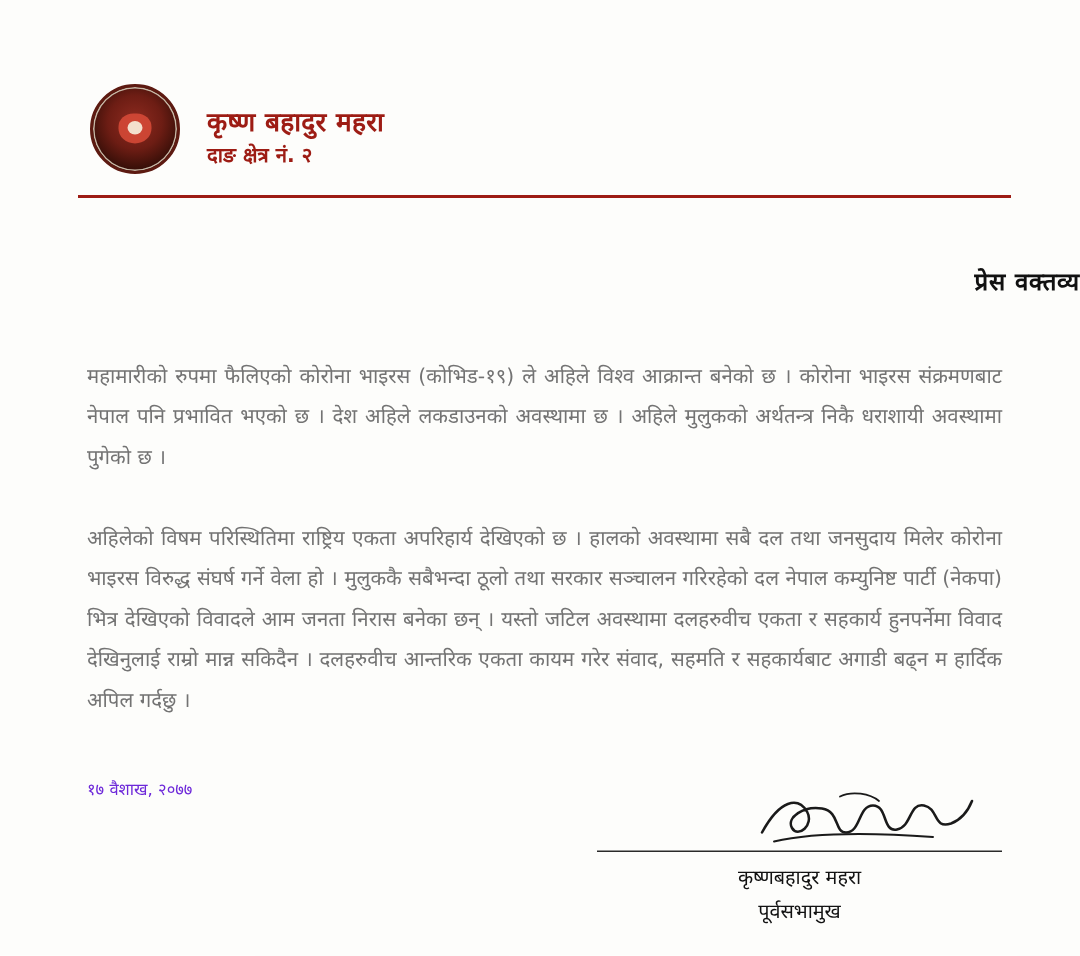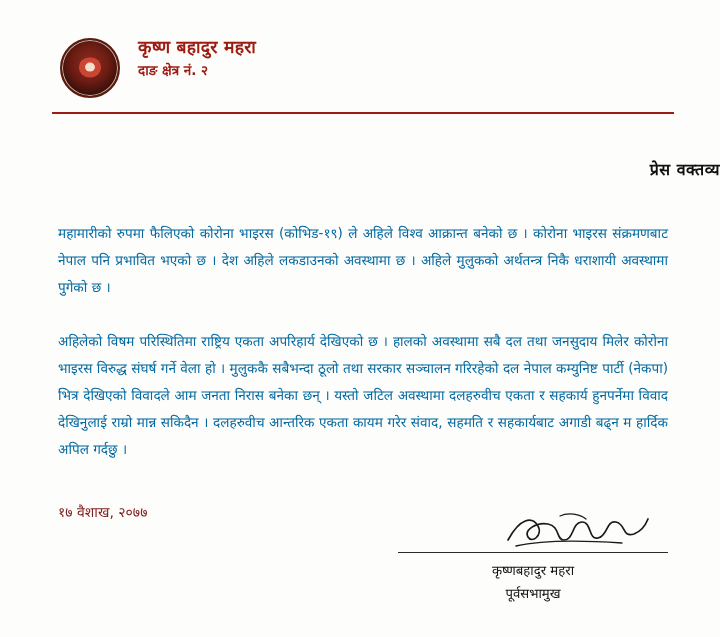--- a/index.html
+++ b/index.html
@@ -18,22 +18,22 @@
     width: 720px;
     height: 637px;
     background: #fdfdfb;
     box-sizing: border-box;
   }
 
   
   .letterhead {
     position: relative;
     display: flex;
-    align-items: flex-start;
-    padding: 34px 56px 0 60px;
+    align-items: flex-end;
+    padding: 52px 56px 0 60px;
     box-sizing: border-box;
   }
   .emblem {
     width: 56px;
     height: 56px;
     border-radius: 50%;
     background:
       radial-gradient(circle at 50% 42%, #8f2b20 0%, #6d1d14 42%, #3c1009 70%, #210703 100%);
     border: 2px solid #5d1a11;
     position: relative;
@@ -109,39 +109,39 @@
     margin-top: 44px;
     letter-spacing: .5px;
   }
 
   
   .body-wrap {
     padding: 0 52px 0 58px;
     margin-top: 40px;
   }
   .para {
-    color: #0369a1;
+    color: #737373;
     font-size: 13.6px;
     line-height: 2.0;
     text-align: justify;
     text-justify: inter-word;
     margin: 0 0 26px 0;
   }
   .date {
-    color: #7f1d1d;
-    font-size: 14px;
+    color: #6d28d9;
+    font-size: 11px;
     line-height: 2.0;
     margin: 34px 0 0 0;
   }
 
   
   .sign-block {
     position: absolute;
     right: 52px;
-    bottom: 32px;
+    bottom: 17px;
     width: 270px;
     text-align: center;
   }
   .signature {
     position: relative;
     height: 42px;
   }
   .signature svg {
     position: absolute;
     right: 16px;

